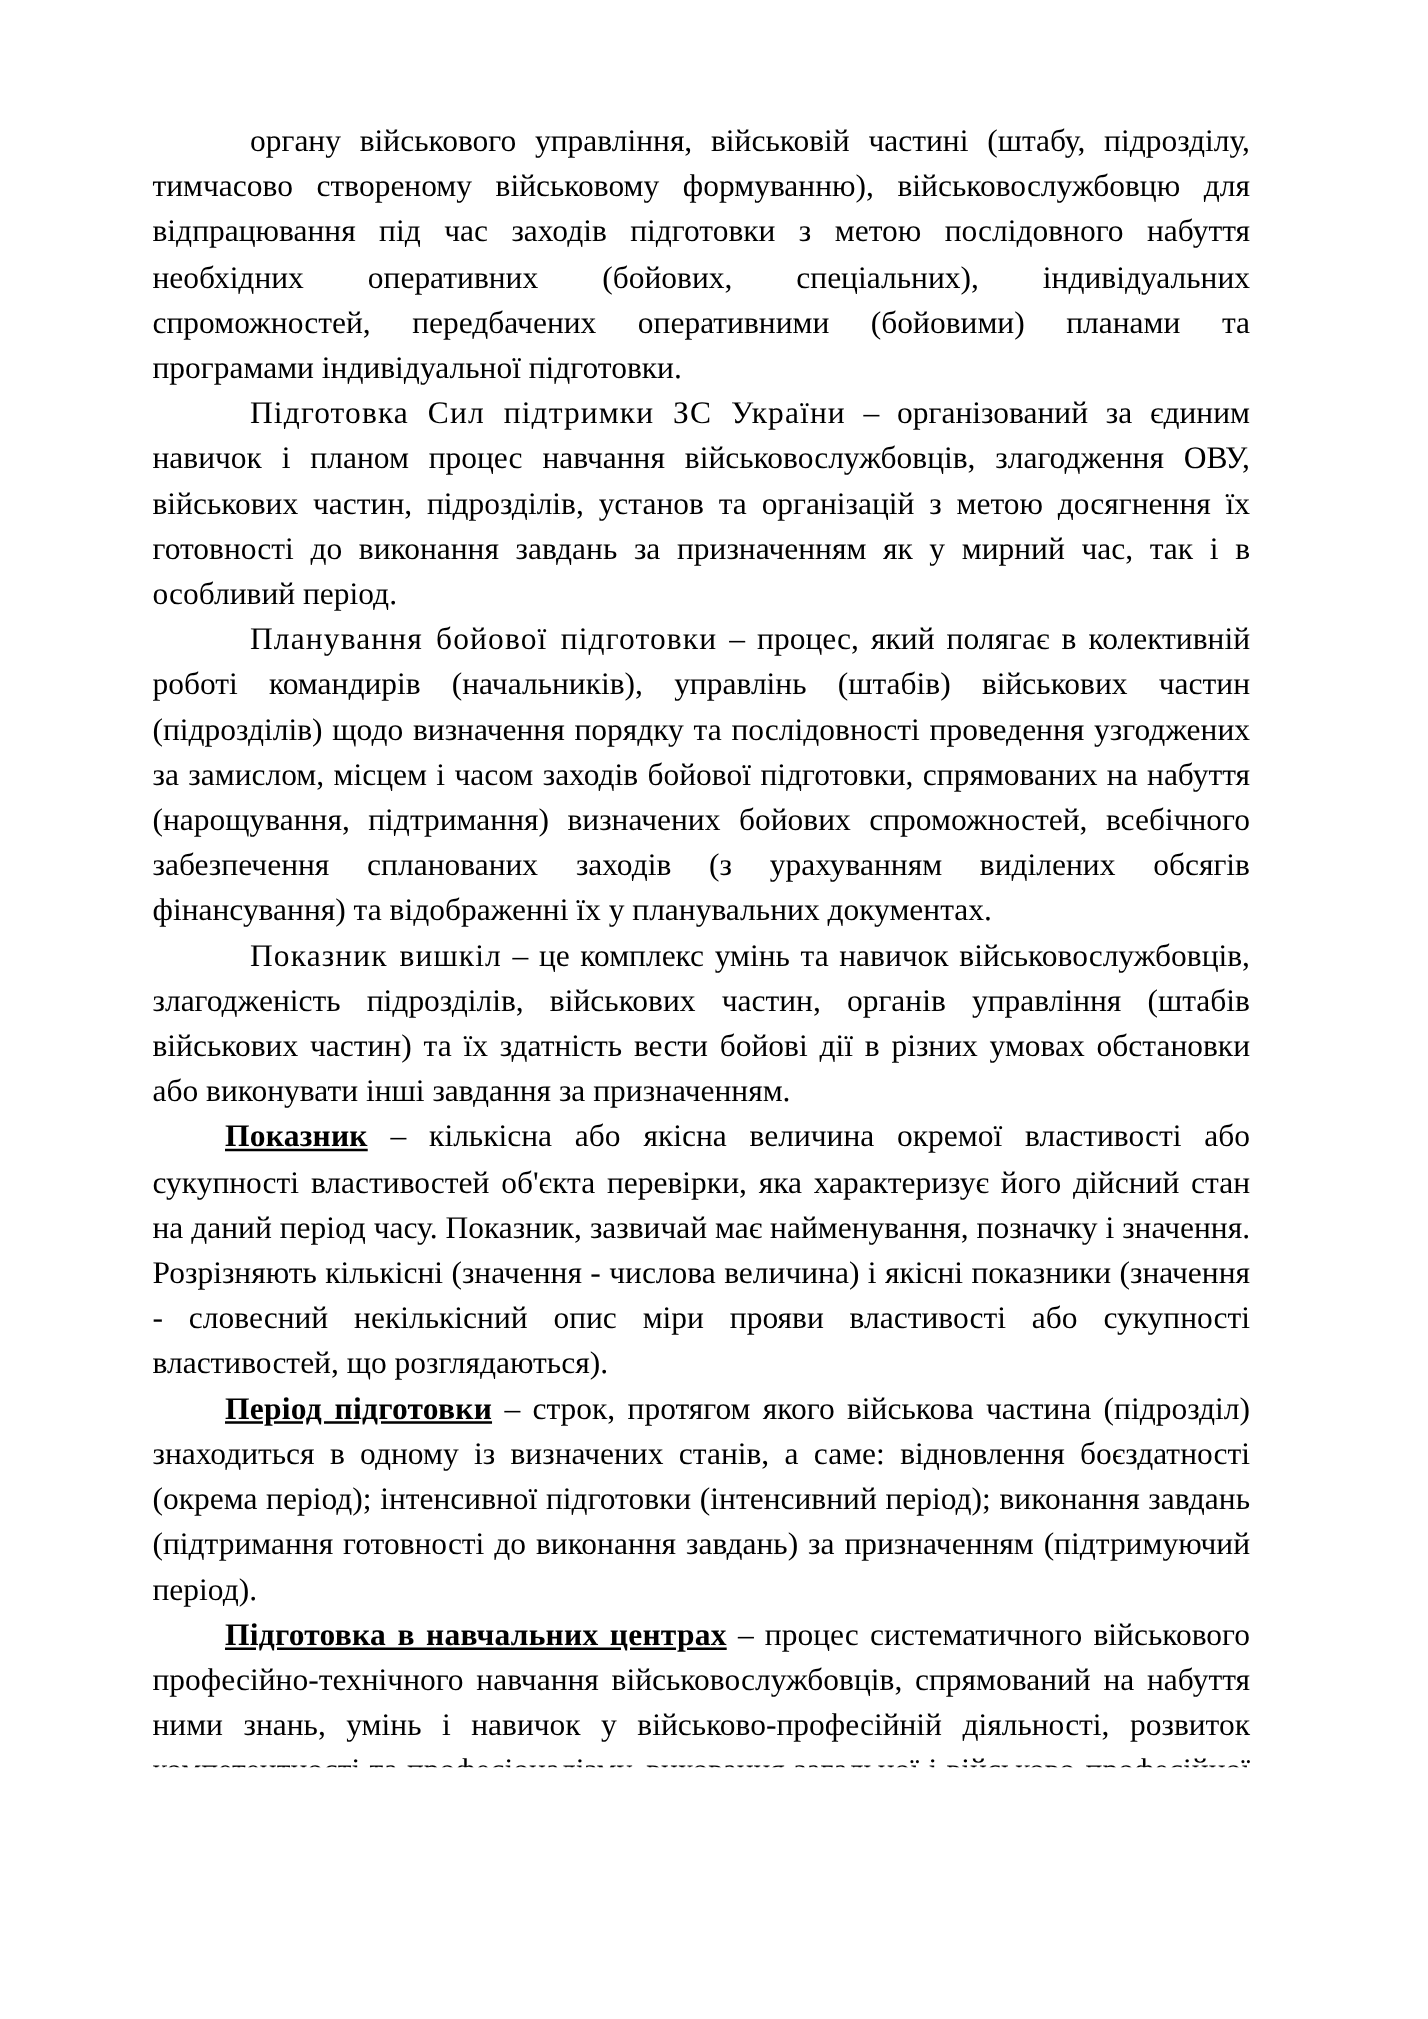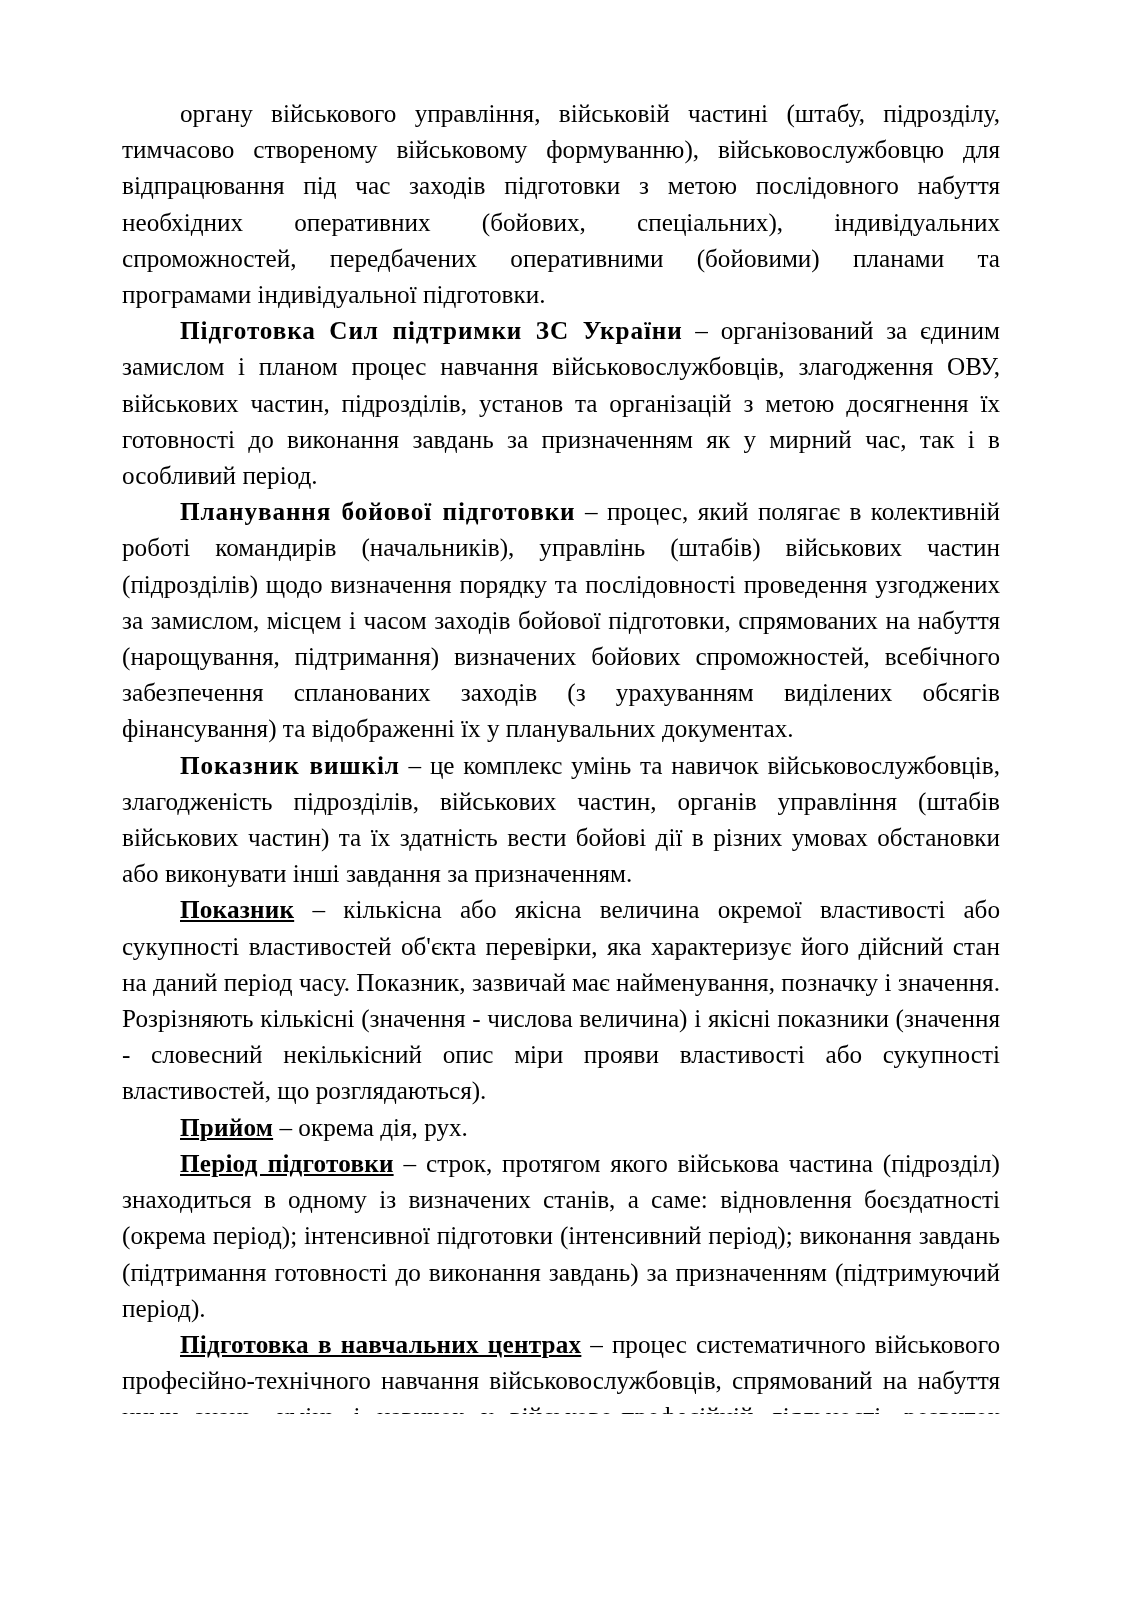--- a/index.html
+++ b/index.html
@@ -29,22 +29,23 @@
     text-align: justify;
     text-justify: inter-word;
     font-size: 25.2px;
     line-height: 36.2px;
     text-indent: 58px;
     hyphens: none;
     word-spacing: 0px;
   }
   
   .term {
-    font-weight: bold;
+    font-weight: normal;
     letter-spacing: 0.9px;
+    margin-left: 20px;
   }
   .term-tight {
     font-weight: bold;
     letter-spacing: 0.2px;
     text-decoration: underline;
   }
   .page-number {
     position: absolute;
     left: 0;
     right: 0;
@@ -58,30 +59,29 @@
 </style>
 </head>
 <body>
 
 <div class="page">
 
   <div class="text-block">
 
     <p class="para"><span class="term"></span><span>органу військового управління, військовій частині (штабу, підрозділу, тимчасово створеному військовому формуванню), військовослужбовцю для відпрацювання під час заходів підготовки з метою послідовного набуття необхідних оперативних (бойових, спеціальних), індивідуальних спроможностей, передбачених оперативними (бойовими) планами та програмами індивідуальної підготовки.</span></p>
 
-    <p class="para"><span class="term">Підготовка Сил підтримки ЗС України</span><span> – організований за єдиним замислом і планом процес навчання військовослужбовців, злагодження ОВУ, військових частин, підрозділів, установ та організацій з метою досягнення їх готовності до виконання завдань за призначенням як у мирний час, так і в особливий період.</span></p>
+    <p class="para"><span class="term">Підготовка Сил підтримки ЗС України</span><span> – організований за єдиним навичок і планом процес навчання військовослужбовців, злагодження ОВУ, військових частин, підрозділів, установ та організацій з метою досягнення їх готовності до виконання завдань за призначенням як у мирний час, так і в особливий період.</span></p>
 
     <p class="para"><span class="term">Планування бойової підготовки</span><span> – процес, який полягає в колективній роботі командирів (начальників), управлінь (штабів) військових частин (підрозділів) щодо визначення порядку та послідовності проведення узгоджених за замислом, місцем і часом заходів бойової підготовки, спрямованих на набуття (нарощування, підтримання) визначених бойових спроможностей, всебічного забезпечення спланованих заходів (з урахуванням виділених обсягів фінансування) та відображенні їх у планувальних документах.</span></p>
 
     <p class="para"><span class="term">Показник вишкіл</span><span> – це комплекс умінь та навичок військовослужбовців, злагодженість підрозділів, військових частин, органів управління (штабів військових частин) та їх здатність вести бойові дії в різних умовах обстановки або виконувати інші завдання за призначенням.</span></p>
 
     <p class="para"><span class="term-tight">Показник</span><span> – кількісна або якісна величина окремої властивості або сукупності властивостей об'єкта перевірки, яка характеризує його дійсний стан на даний період часу. Показник, зазвичай має найменування, позначку і значення. Розрізняють кількісні (значення - числова величина) і якісні показники (значення - словесний некількісний опис міри прояви властивості або сукупності властивостей, що розглядаються).</span></p>
 
 
-    <p class="para"><span class="term-tight">Прийом</span><span> – окрема дія, рух.</span></p>
 
 
     <p class="para"><span class="term-tight">Період підготовки</span><span> – строк, протягом якого військова частина (підрозділ) знаходиться в одному із визначених станів, а саме: відновлення боєздатності (окрема період); інтенсивної підготовки (інтенсивний період); виконання завдань (підтримання готовності до виконання завдань) за призначенням (підтримуючий період).</span></p>
 
     <p class="para"><span class="term-tight">Підготовка в навчальних центрах</span><span> – процес систематичного військового професійно-технічного навчання військовослужбовців, спрямований на набуття ними знань, умінь і навичок у військово-професійній діяльності, розвиток компетентності та професіоналізму, виховання загальної і військово-професійної культури, необхідних для виконання своїх службових обов’язків на</span></p>
 
   </div>
 
   <div class="page-number">10</div>
 

